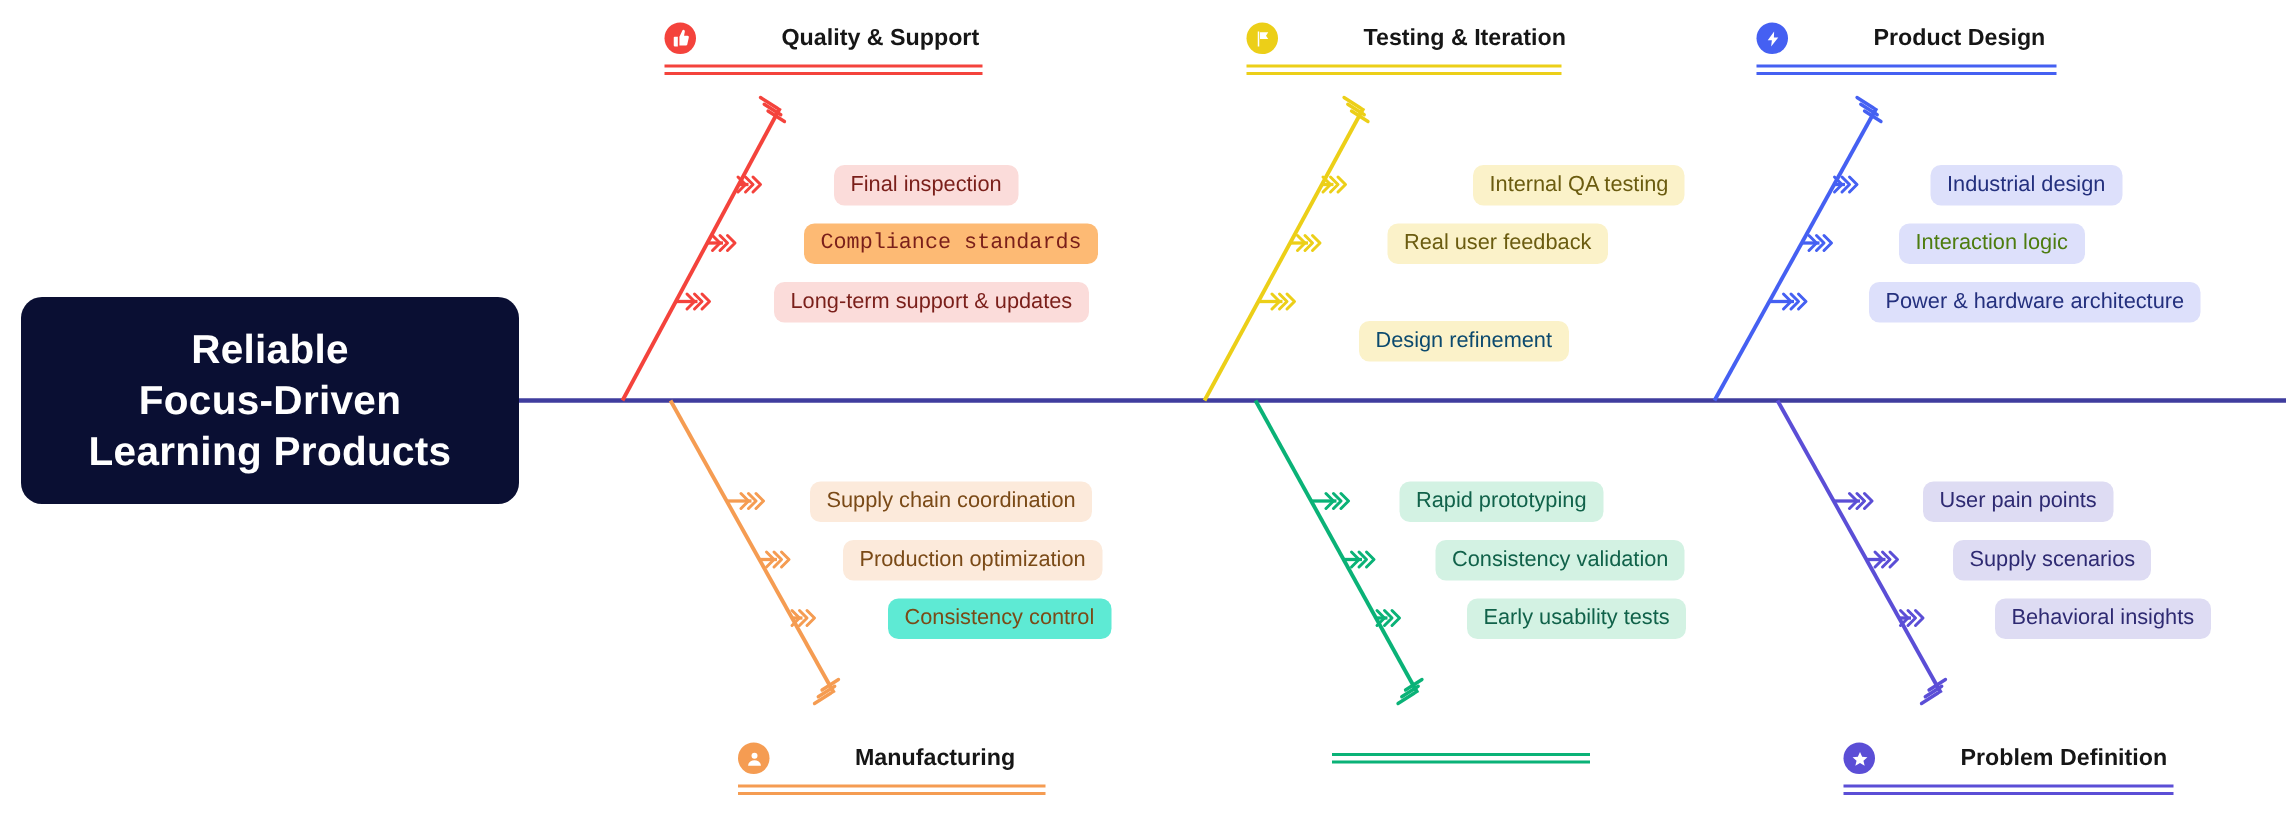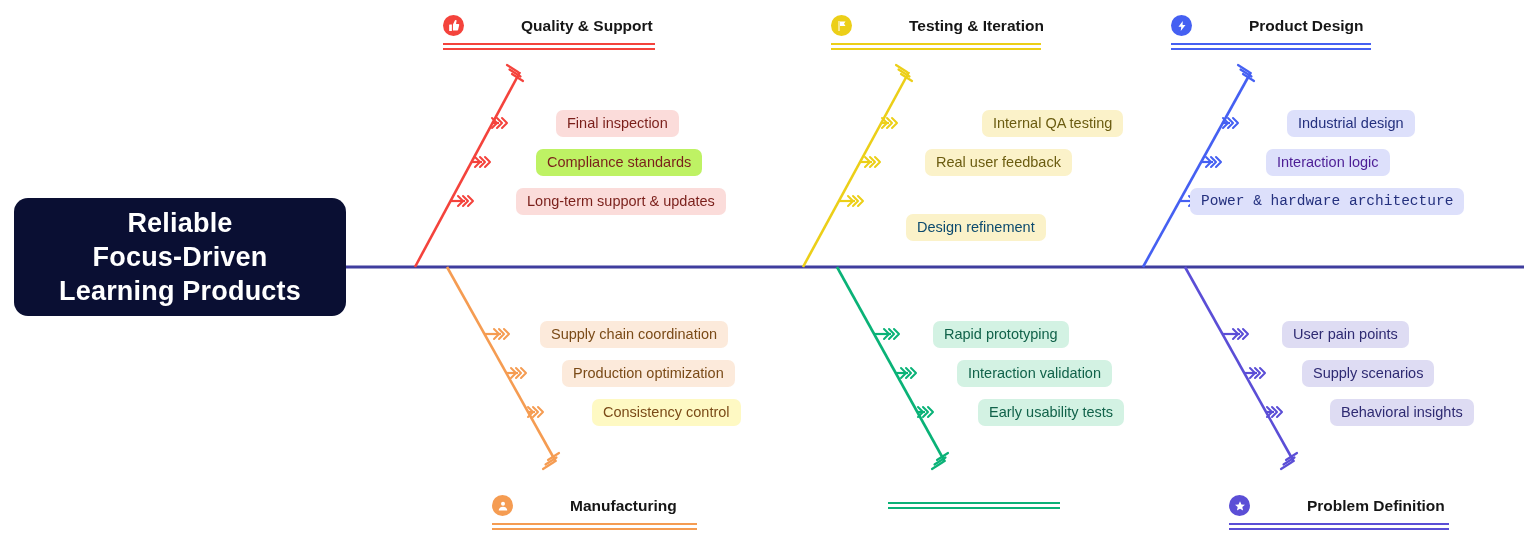--- a/index.html
+++ b/index.html
@@ -5,21 +5,21 @@
   html,body{margin:0;padding:0;background:#ffffff;}
   body{
     width:1524px;height:552px;position:relative;overflow:hidden;
     font-family:"Liberation Sans","DejaVu Sans",sans-serif;
   }
   #stage{position:absolute;left:0;top:0;width:1524px;height:552px;}
   svg#bones{position:absolute;left:0;top:0;width:1524px;height:552px;}
 
   
   .head-box{
-    position:absolute;left:14px;top:198px;width:332px;height:118px;
+    position:absolute;left:14px;top:198px;width:332px;height:138px;
     background:#0a0f33;border-radius:14px;
     display:flex;align-items:center;justify-content:center;
   }
   .head-box .head-text{
     color:#ffffff;font-weight:bold;font-size:27px;line-height:1.26;
     text-align:center;letter-spacing:.2px;white-space:pre-line;
   }
 
   
   .cat{position:absolute;}
@@ -158,21 +158,21 @@
     </svg>
 
   <div class="head-box">
     <div class="head-text">Reliable
 Focus-Driven
 Learning Products</div>
   </div>
 
   <div id="overlay">
       <div class="pill" style="left: 556px; top: 110px; background: rgb(251, 220, 218); color: rgb(122, 31, 26);">Final inspection</div>
-      <div class="pill" style="left: 536px; top: 149px; background: #bef264; color: rgb(122, 31, 26);">Compliance standards</div>
+      <div class="pill" style="left: 536px; top: 149px; background: #fdba74; color: rgb(122, 31, 26); font-family: Liberation Mono, monospace;">Compliance standards</div>
       <div class="pill" style="left: 516px; top: 188px; background: rgb(251, 220, 218); color: rgb(122, 31, 26);">Long-term support &amp; updates</div>
       <div class="cat" style="left: 443px; top: 15px;">
         <div class="cat-row">
           <span class="cat-ico" style="background: rgb(244, 67, 60);">
             <svg width="13" height="13" viewBox="0 0 24 24" fill="#ffffff">
         <path d="M9 22H5a1 1 0 0 1-1-1V11a1 1 0 0 1 1-1h4v12zm2-12 3.5-7.2A1.6 1.6 0 0 1 17.6 4l-.9 5H21a1.6 1.6 0 0 1 1.55 2l-2 9A1.6 1.6 0 0 1 19 21h-8V10z"></path>
             </svg>
           </span>
           <span class="cat-label">Quality &amp; Support</span>
         </div>
@@ -193,56 +193,56 @@
             </svg>
           </span>
           <span class="cat-label">Testing &amp; Iteration</span>
         </div>
         <div class="cat-rule" style="width: 210px;">
           <div class="ln" style="background: rgb(236, 207, 24);"></div>
           <div class="ln" style="background: rgb(236, 207, 24);"></div>
         </div>
       </div>
       <div class="pill" style="left: 1287px; top: 110px; background: rgb(221, 224, 251); color: rgb(36, 48, 126);">Industrial design</div>
-      <div class="pill" style="left: 1266px; top: 149px; background: rgb(221, 224, 251); color: #4c1d95;">Interaction logic</div>
-      <div class="pill" style="left: 1190px; top: 188px; background: rgb(221, 224, 251); color: rgb(36, 48, 126); font-family: Liberation Mono, monospace;">Power &amp; hardware architecture</div>
+      <div class="pill" style="left: 1266px; top: 149px; background: rgb(221, 224, 251); color: #4d7c0f;">Interaction logic</div>
+      <div class="pill" style="left: 1246px; top: 188px; background: rgb(221, 224, 251); color: rgb(36, 48, 126);">Power &amp; hardware architecture</div>
       <div class="cat" style="left: 1171px; top: 15px;">
         <div class="cat-row">
           <span class="cat-ico" style="background: rgb(69, 96, 242);">
             <svg width="12" height="12" viewBox="0 0 24 24" fill="#ffffff">
         <path d="M13.5 2 5 13.5h5.5L9.5 22 19 10h-5.8z"></path>
             </svg>
           </span>
           <span class="cat-label">Product Design</span>
         </div>
         <div class="cat-rule" style="width: 200px;">
           <div class="ln" style="background: rgb(69, 96, 242);"></div>
           <div class="ln" style="background: rgb(69, 96, 242);"></div>
         </div>
       </div>
       <div class="pill" style="left: 540px; top: 321px; background: rgb(252, 234, 219); color: rgb(122, 74, 23);">Supply chain coordination</div>
       <div class="pill" style="left: 562px; top: 360px; background: rgb(252, 234, 219); color: rgb(122, 74, 23);">Production optimization</div>
-      <div class="pill" style="left: 592px; top: 399px; background: #fef9c3; color: rgb(122, 74, 23);">Consistency control</div>
+      <div class="pill" style="left: 592px; top: 399px; background: #5eead4; color: rgb(122, 74, 23);">Consistency control</div>
       <div class="cat" style="left: 492px; top: 495px;">
         <div class="cat-row">
           <span class="cat-ico" style="background: rgb(245, 156, 82);">
             <svg width="12" height="12" viewBox="0 0 24 24" fill="#ffffff">
         <circle cx="12" cy="7.5" r="4"></circle>
               <path d="M3.5 21c0-4.7 3.9-7.5 8.5-7.5s8.5 2.8 8.5 7.5z"></path>
             </svg>
           </span>
           <span class="cat-label">Manufacturing</span>
         </div>
         <div class="cat-rule" style="width: 205px;">
           <div class="ln" style="background: rgb(245, 156, 82);"></div>
           <div class="ln" style="background: rgb(245, 156, 82);"></div>
         </div>
       </div>
       <div class="pill" style="left: 933px; top: 321px; background: rgb(211, 242, 227); color: rgb(17, 98, 74);">Rapid prototyping</div>
-      <div class="pill" style="left: 957px; top: 360px; background: rgb(211, 242, 227); color: rgb(17, 98, 74);">Interaction validation</div>
+      <div class="pill" style="left: 957px; top: 360px; background: rgb(211, 242, 227); color: rgb(17, 98, 74);">Consistency validation</div>
       <div class="pill" style="left: 978px; top: 399px; background: rgb(211, 242, 227); color: rgb(17, 98, 74);">Early usability tests</div>
       <div class="cat" style="left: 888px; top: 495px;">
         <div class="cat-rule" style="width: 172px;">
           <div class="ln" style="background: rgb(10, 178, 119);"></div>
           <div class="ln" style="background: rgb(10, 178, 119);"></div>
         </div>
       </div>
       <div class="pill" style="left: 1282px; top: 321px; background: rgb(222, 220, 243); color: rgb(46, 42, 114);">User pain points</div>
       <div class="pill" style="left: 1302px; top: 360px; background: rgb(222, 220, 243); color: rgb(46, 42, 114);">Supply scenarios</div>
       <div class="pill" style="left: 1330px; top: 399px; background: rgb(222, 220, 243); color: rgb(46, 42, 114);">Behavioral insights</div>

